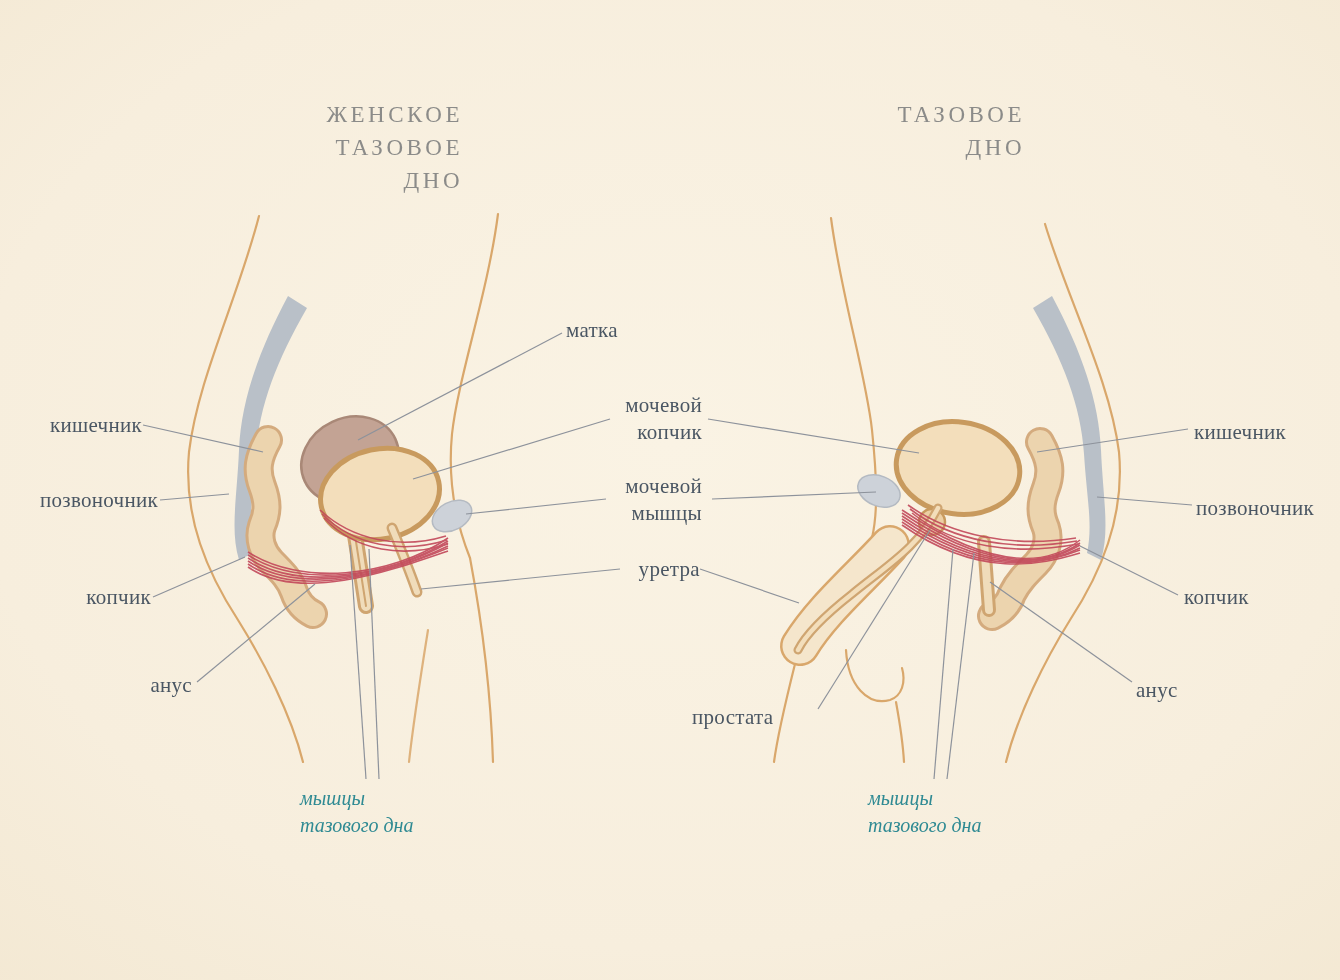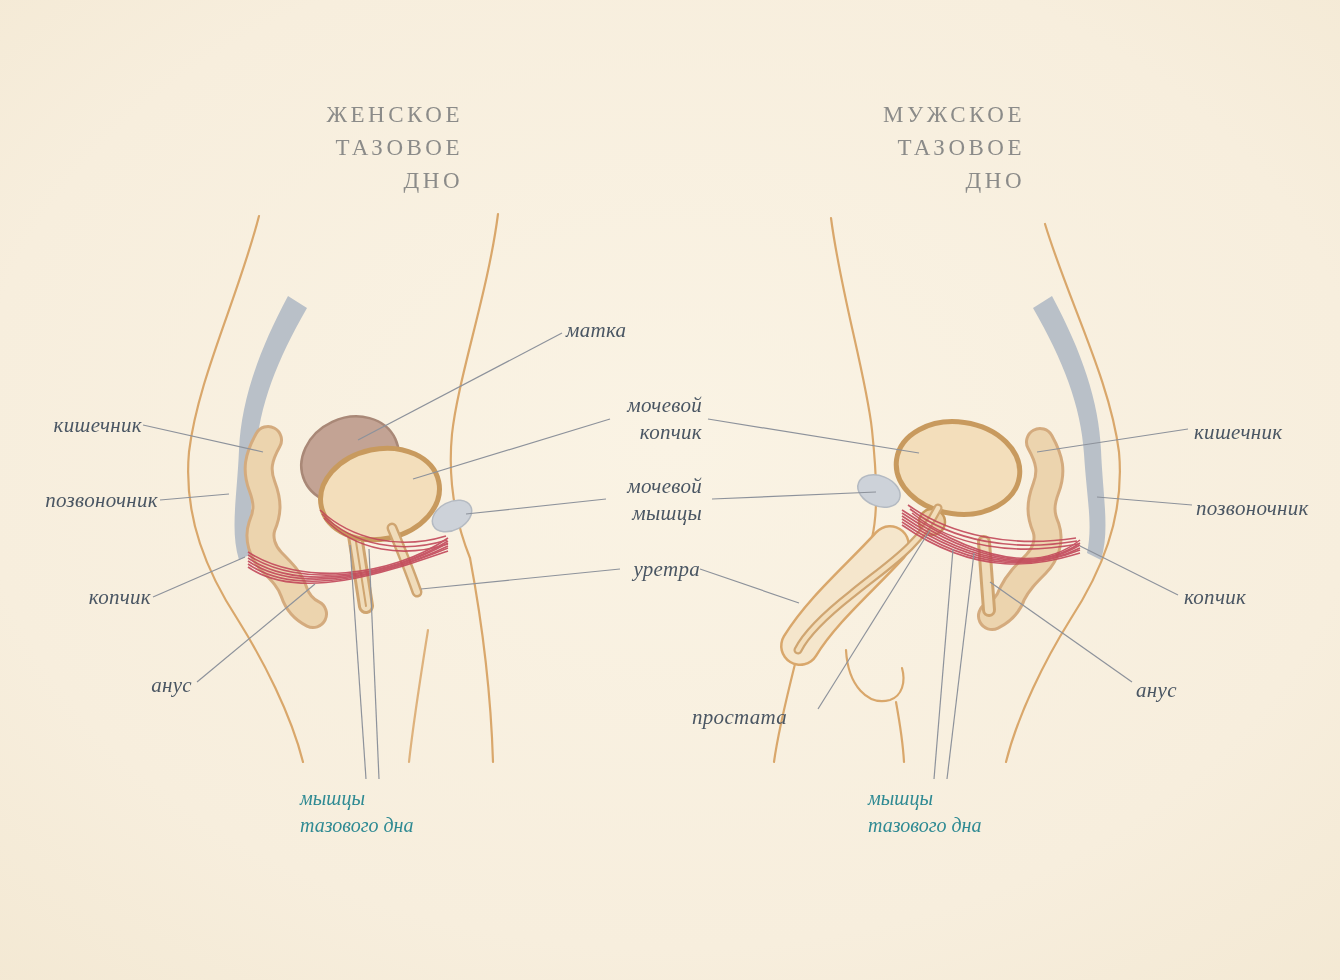--- a/index.html
+++ b/index.html
@@ -7,21 +7,20 @@
   body{
     position:relative;
     width:1340px; height:980px;
     overflow:hidden;
     background: radial-gradient(115% 115% at 50% 45%, #faf3e4 0%, #f7eedd 45%, #f1e5cd 78%, #e7d8ba 100%);
     font-family:"Liberation Serif","DejaVu Serif",serif;
   }
   #art { position:absolute; left:0; top:0; }
   .label{
     position:absolute;
-    font-style:italic;
     font-size:21px;
     line-height:24px;
     color:#4a5663;
     letter-spacing:.3px;
     white-space:nowrap;
   }
   .label.right-align{ text-align:right; }
   .label.center{ text-align:right; white-space:normal; }
   .label.two-line{ line-height:27px; }
   .title{
@@ -170,21 +169,20 @@
     <path d="M 947 779 L 974 553"></path>
   </g>
 </svg>
 
 <div class="title" style="left:303px; top:98px; width:160px;">
   <div>ЖЕНСКОЕ</div>
   <div>ТАЗОВОЕ</div>
   <div>ДНО</div>
 </div>
 <div class="title" style="left:865px; top:98px; width:160px;">
-  <div>МУЖСКОЕ</div>
   <div>ТАЗОВОЕ</div>
   <div>ДНО</div>
 </div>
 
 <div class="label right-align" style="left:20px; top:413px; width:122px;">кишечник</div>
 <div class="label right-align" style="left:18px; top:488px; width:140px;">позвоночник</div>
 <div class="label right-align" style="left:20px; top:585px; width:131px;">копчик</div>
 <div class="label right-align" style="left:20px; top:673px; width:172px;">анус</div>
 
 <div class="label" style="left:566px; top:318px;">матка</div>

